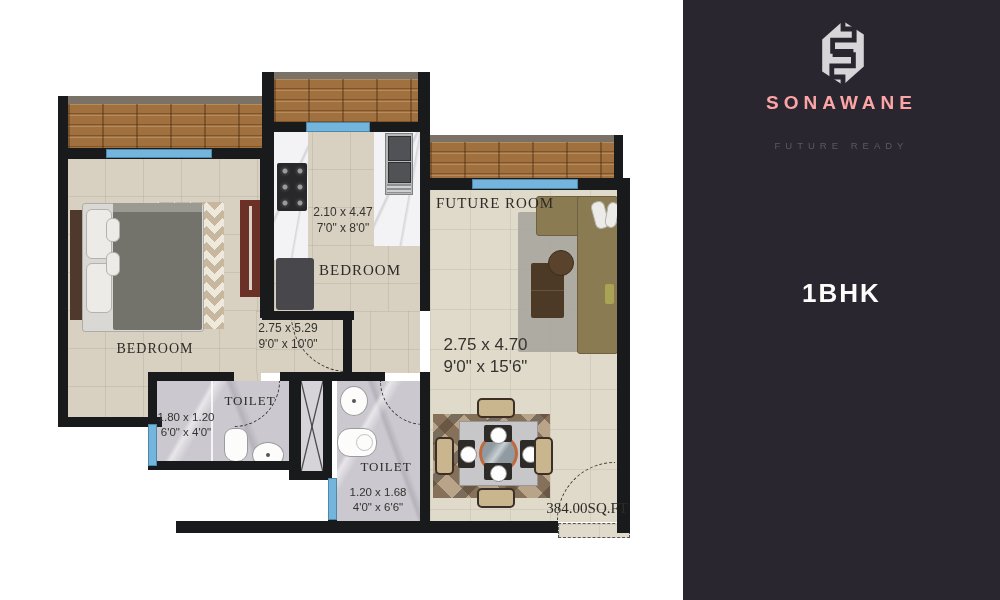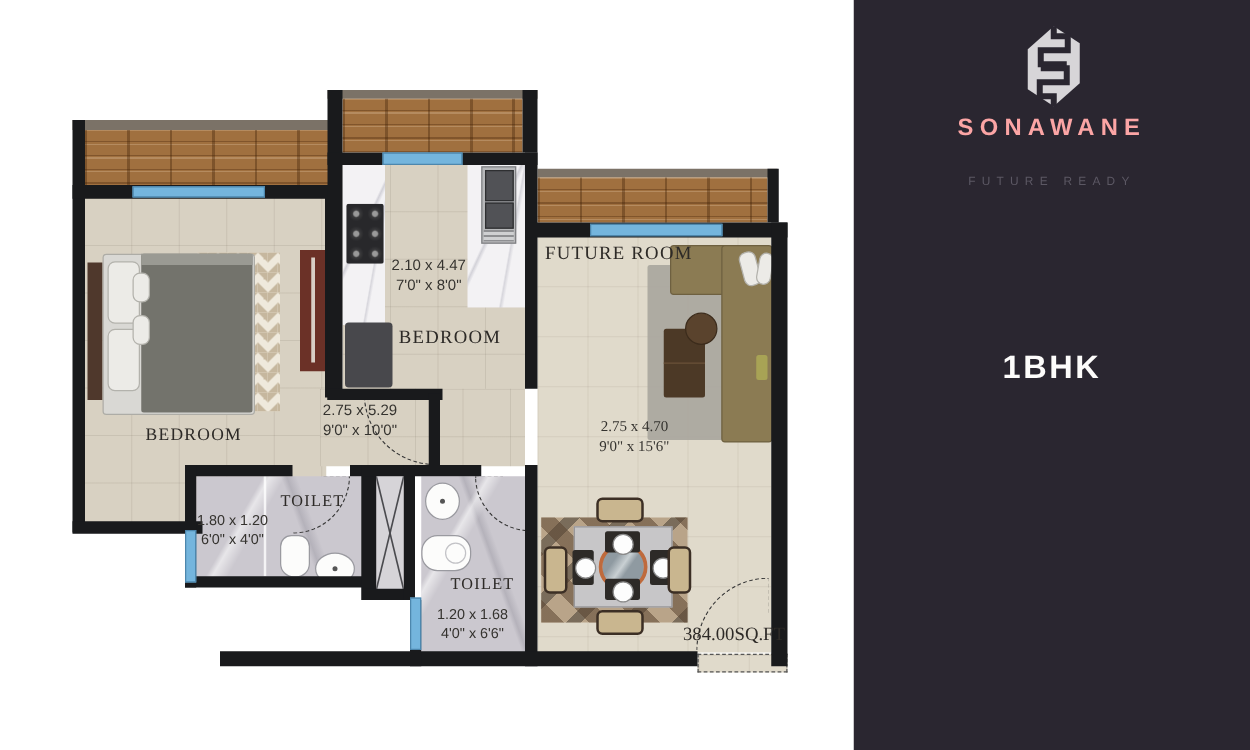--- a/index.html
+++ b/index.html
@@ -184,21 +184,21 @@
     <div class="abs dims" style="left:250px;top:321px;width:76px;font-size:12px;">
       <div>2.75 x 5.29</div>
       <div>9'0" x 10'0"</div>
     </div>
     <div class="abs dims" style="left:308px;top:205px;width:70px;font-size:12px;">
       <div>2.10 x 4.47</div>
       <div>7'0" x 8'0"</div>
     </div>
     <div class="abs roomlabel" style="left:318px;top:262px;width:84px;font-size:15px;">BEDROOM</div>
     <div class="abs roomlabel" style="left:436px;top:195px;width:120px;font-size:15px;text-align:left;">FUTURE ROOM</div>
-    <div class="abs dims" style="left:465px;top:334px;width:85px;font-size:12px;font-family:Liberation Serif, serif;">
+    <div class="abs dims" style="left:443px;top:334px;width:85px;font-size:17px;">
       <div>2.75 x 4.70</div>
       <div>9'0" x 15'6"</div>
     </div>
     <div class="abs roomlabel" style="left:214px;top:393px;width:72px;font-size:13px;">TOILET</div>
     <div class="abs dims" style="left:155px;top:410px;width:62px;font-size:11.5px;">
       <div>1.80 x 1.20</div>
       <div>6'0" x 4'0"</div>
     </div>
     <div class="abs roomlabel" style="left:350px;top:459px;width:72px;font-size:13px;">TOILET</div>
     <div class="abs dims" style="left:346px;top:485px;width:64px;font-size:11.5px;">

